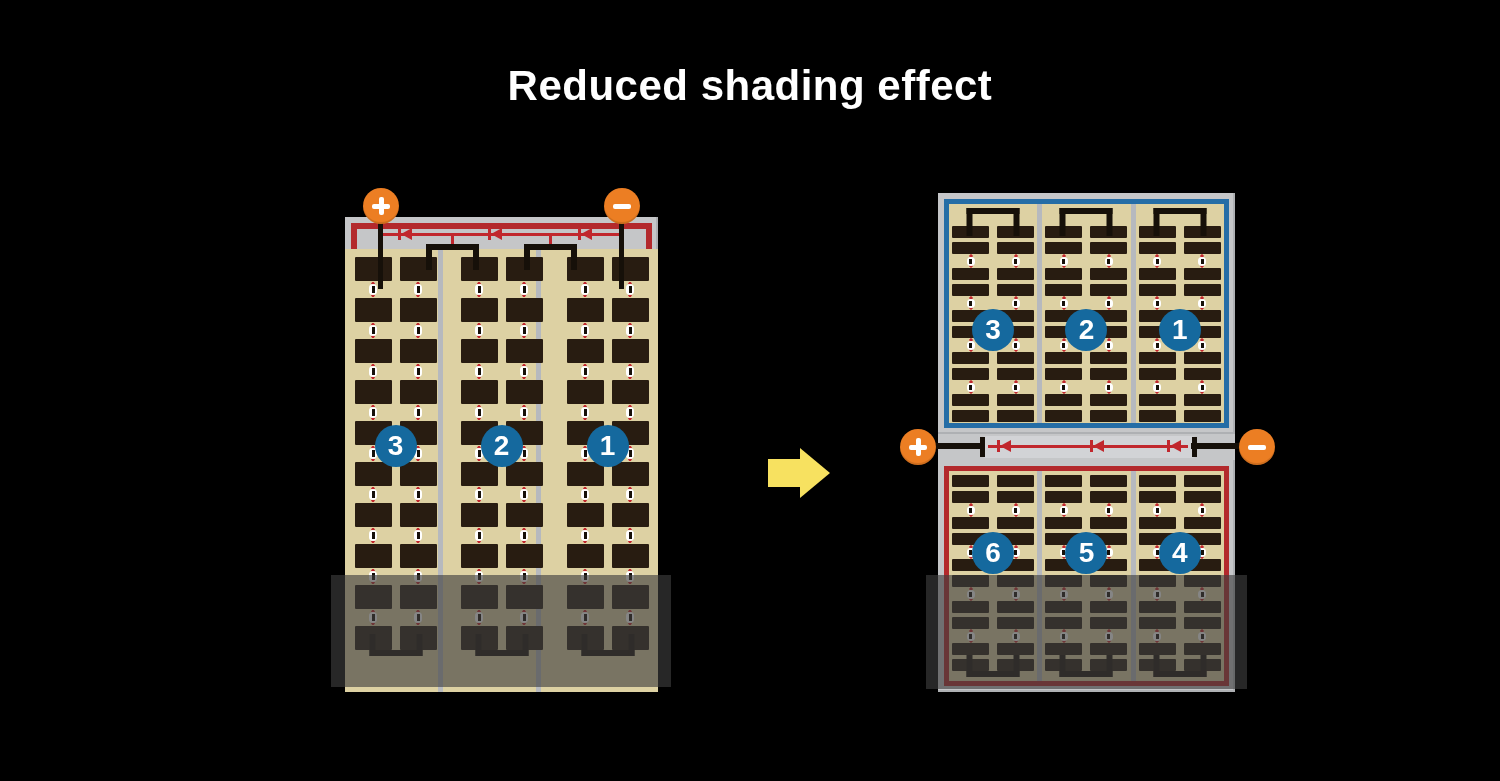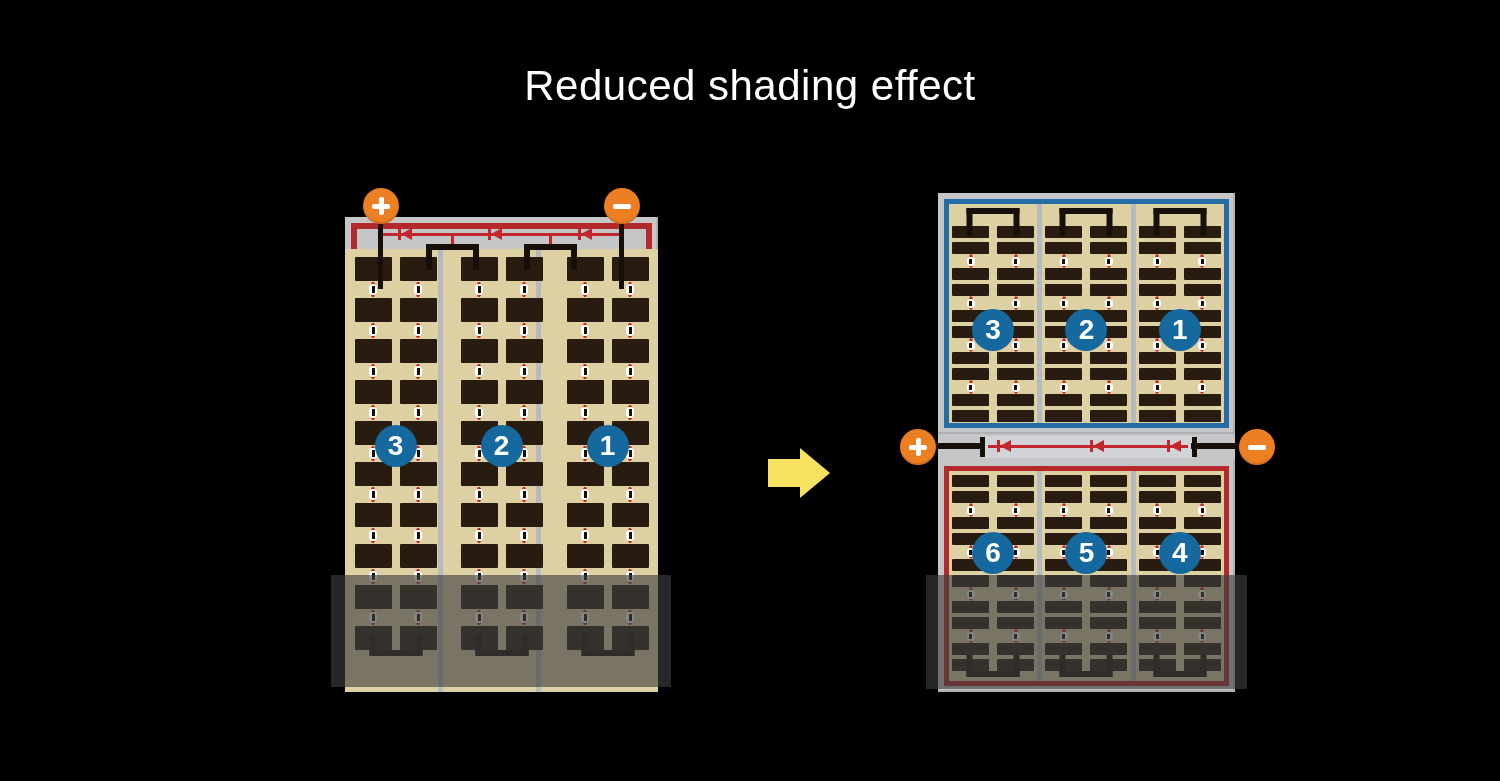--- a/index.html
+++ b/index.html
@@ -6,21 +6,21 @@
     --bg:#000; --frame:#c5c6c8; --tan:#ddd1a3; --cell:#281c11; --divider:#b6b9be;
     --red:#b3292c; --diode-red:#c1272d; --blue:#256da6; --badge:#15699e;
     --orange:#ec7e23; --yellow:#f7e160; --wire:#161009; --white:#fff;
   }
   *{margin:0;padding:0;box-sizing:border-box}
   body{background:var(--bg);font-family:"Liberation Sans",sans-serif}
   #stage{position:relative;width:1500px;height:781px;background:var(--bg);overflow:hidden}
 
   
   #title{position:absolute;top:62px;left:0;width:100%;text-align:center;
-    color:var(--white);font-size:42px;font-weight:normal;letter-spacing:.5px}
+    color:var(--white);font-size:42px;font-weight:bold;letter-spacing:.5px}
 
   
   .panel{position:absolute;background:var(--frame);box-shadow:inset -2px -2px 0 #aeb0b3}
   .border-box{position:absolute;inset:6px}
   .interior{position:absolute;background:var(--tan)}
   .divider{position:absolute;top:0;bottom:0;width:5px;background:var(--divider)}
   .sections-row{position:absolute;left:0;right:0;display:flex;gap:5px}
   .section{flex:1;position:relative}
   .cell-row{display:flex;justify-content:center;gap:8px}
   .cell-full{width:37px;height:24px;background:var(--cell);border-radius:1px}

